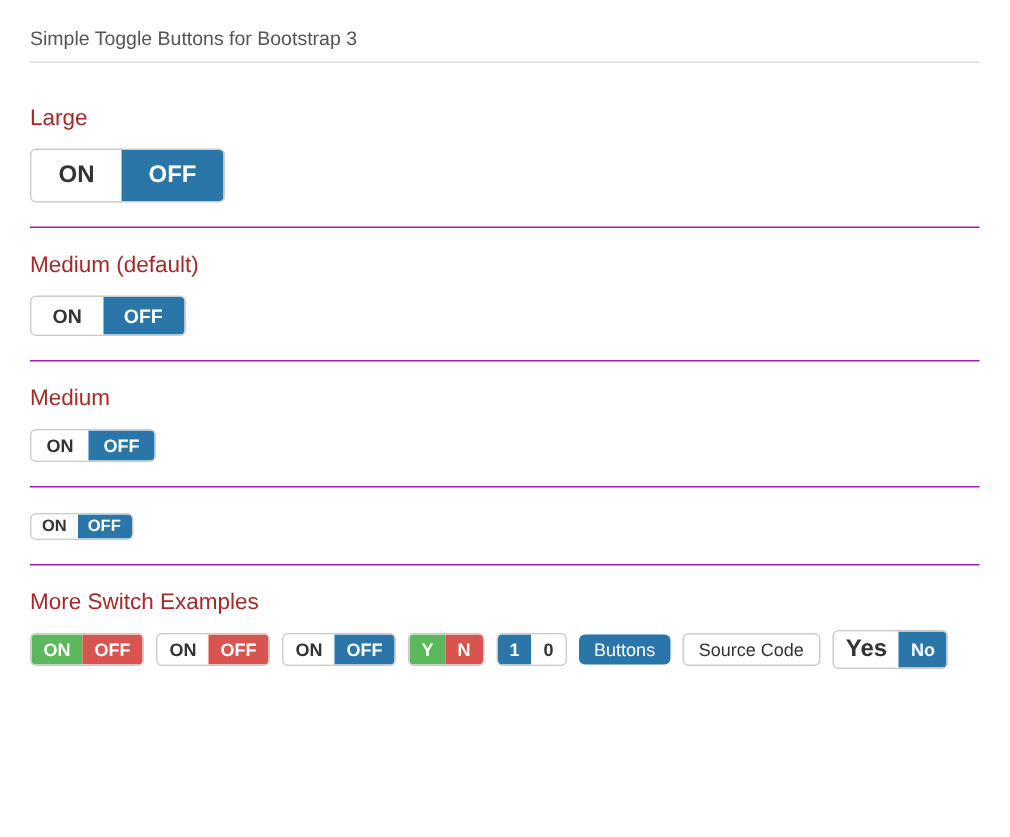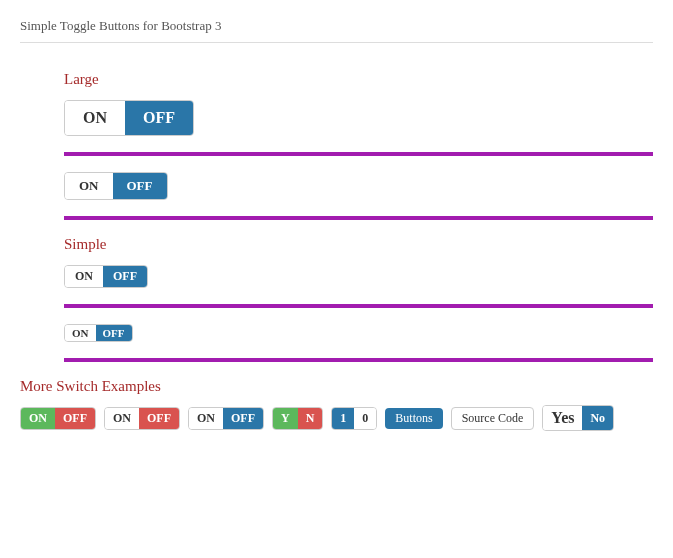--- a/index.html
+++ b/index.html
@@ -1,36 +1,35 @@
 <!DOCTYPE html>
 <html><head>
   <meta charset="utf-8">
   <style>
-    * { box-sizing: border-box; margin: 0; padding: 0; font-family: Liberation Serif, serif; }
+    * { box-sizing: border-box; margin: 0; padding: 0; }
     body {
       font-family: Arial, sans-serif;
       font-size: 14px;
       background: #fff;
       color: #333;
       padding: 10px 20px;
     }
 
     .page-title {
       font-size: 13px;
       color: #555;
       padding: 8px 0;
       border-bottom: 1px solid #ddd;
       margin-bottom: 16px;
     }
 
     .section {
       padding: 12px 0 16px 0;
-      border-bottom: 4px solid #a21caf;
+      border-bottom: 1px solid #a21caf;
       margin-bottom: 4px;
-      margin-left: 44px;
     }
 
     .section-label {
       font-size: 15px;
       color: #a52a2a;
       margin-bottom: 12px;
       font-weight: normal;
     }
 
     
@@ -173,28 +172,29 @@
 
 <div class="section">
   <div class="section-label">Large</div>
   <div class="toggle-group">
     <button class="toggle-btn on large">ON</button>
     <button class="toggle-btn off large">OFF</button>
   </div>
 </div>
 
 <div class="section">
+  <div class="section-label">Medium (default)</div>
   <div class="toggle-group">
     <button class="toggle-btn on medium">ON</button>
     <button class="toggle-btn off medium">OFF</button>
   </div>
 </div>
 
 <div class="section">
-  <div class="section-label">Simple</div>
+  <div class="section-label">Medium</div>
   <div class="toggle-group">
     <button class="toggle-btn on small">ON</button>
     <button class="toggle-btn off small">OFF</button>
   </div>
 </div>
 
 <div class="section">
   <div class="toggle-group">
     <button class="toggle-btn on tiny">ON</button>
     <button class="toggle-btn off tiny">OFF</button>

